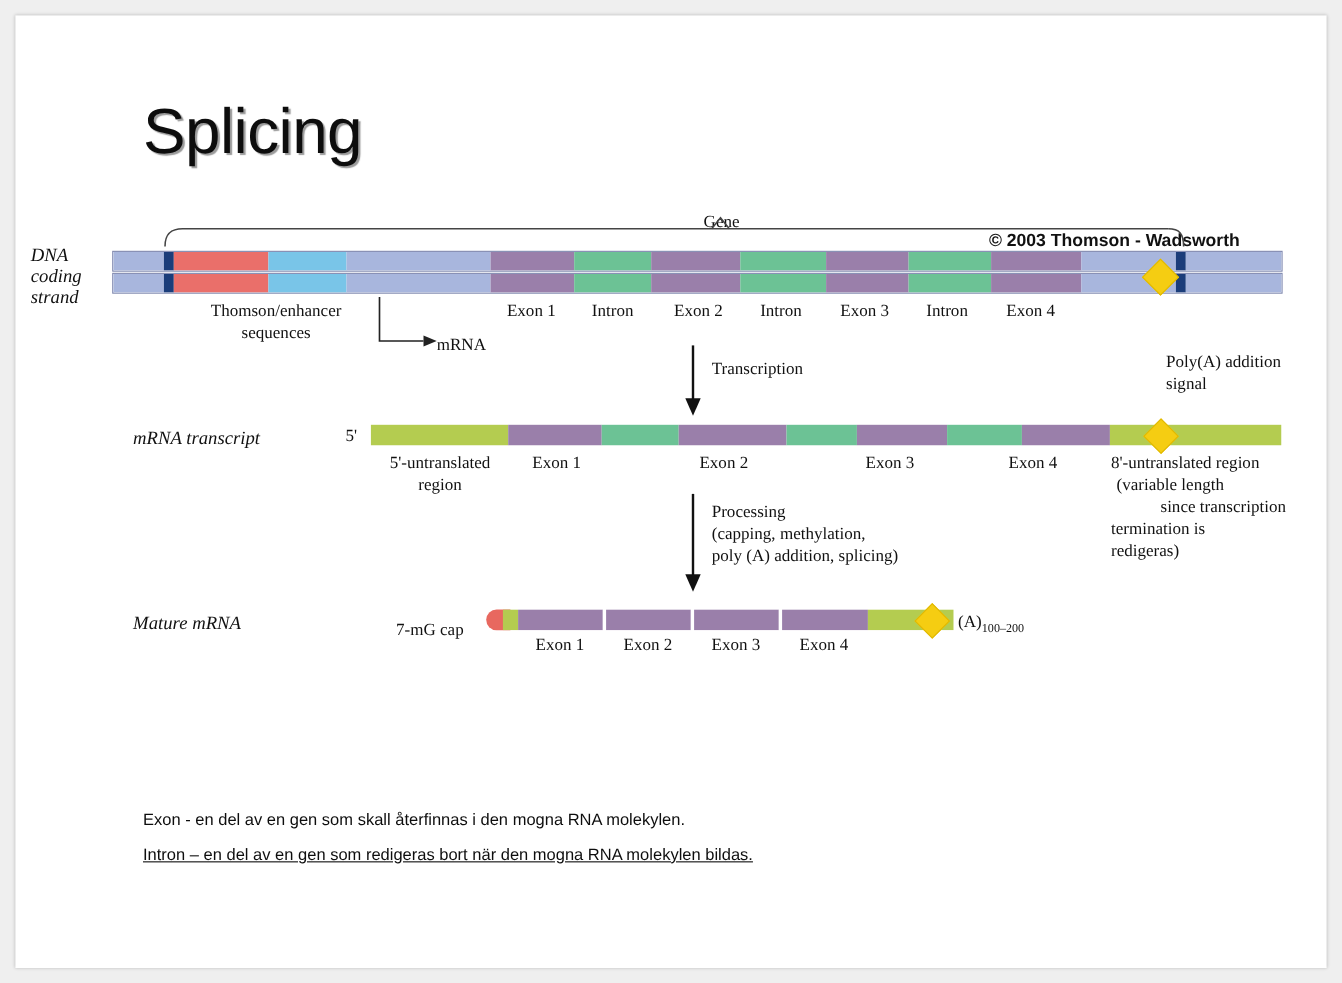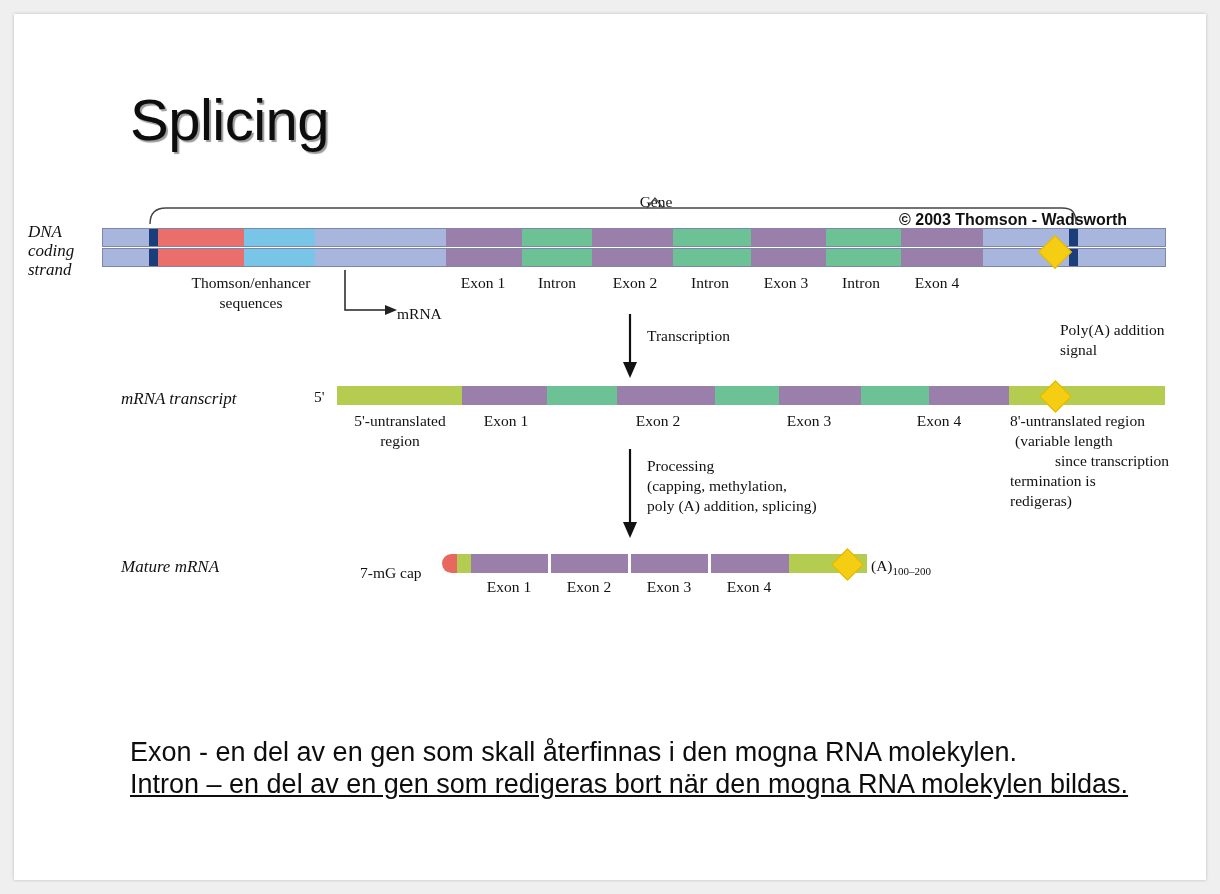--- a/index.html
+++ b/index.html
@@ -45,21 +45,21 @@
     white-space:nowrap;
   }
   
   .diamond{position:absolute;background:#f5cd12;transform:rotate(45deg);border:1px solid #e0b800;}
   
   svg.ov{position:absolute;left:0;top:0;width:1192px;height:866px;pointer-events:none;overflow:visible;}
   
   .sw{
     position:absolute;left:116px;
     font-family:"Liberation Sans",sans-serif;
-    font-size:27px;color:#0d0d0d;white-space:nowrap;
+    font-size:15px;color:#0d0d0d;white-space:nowrap;
   }
   .sub{font-size:11px;vertical-align:sub;}
 </style>
 </head>
 <body>
 
 <div id="slide">
 
   <div id="title">Splicing</div>
 

